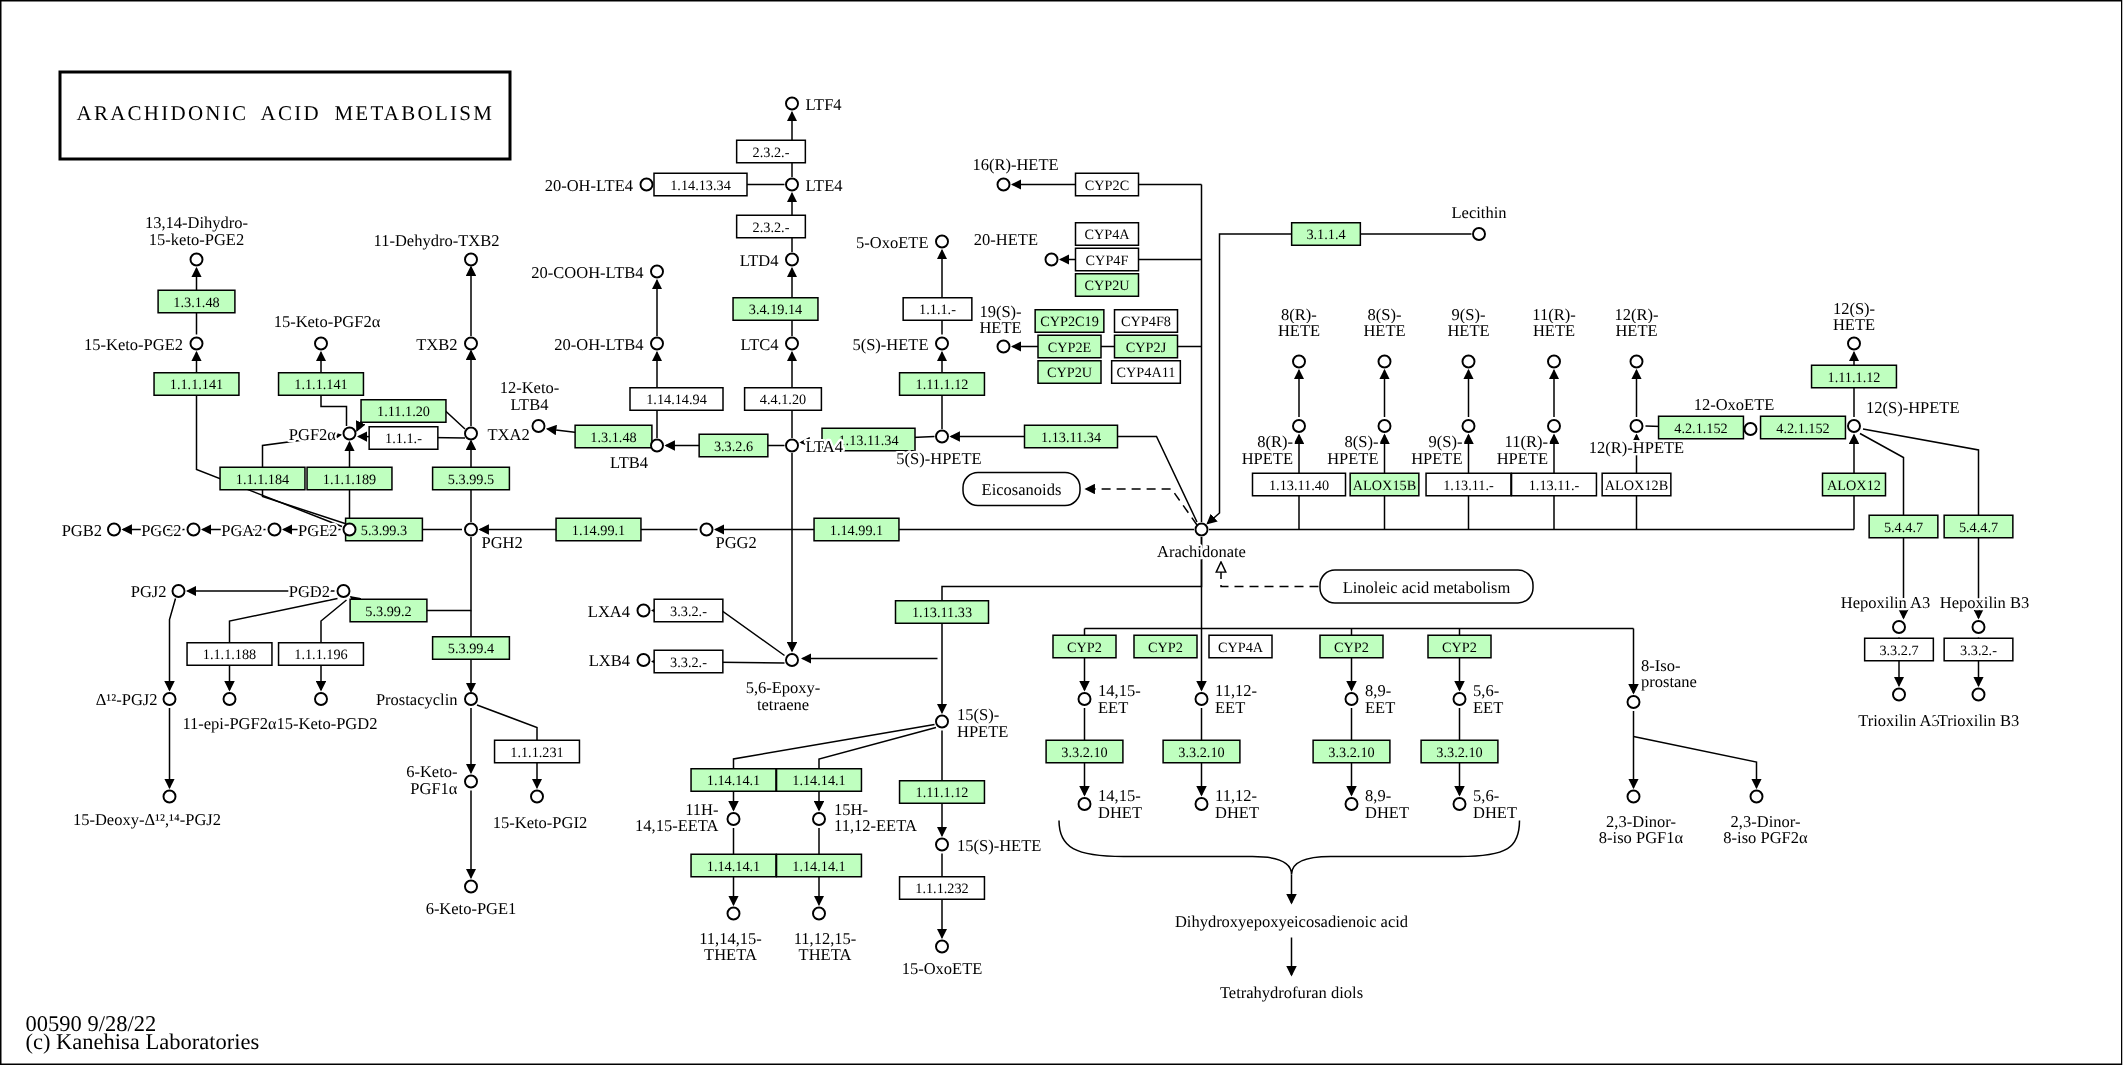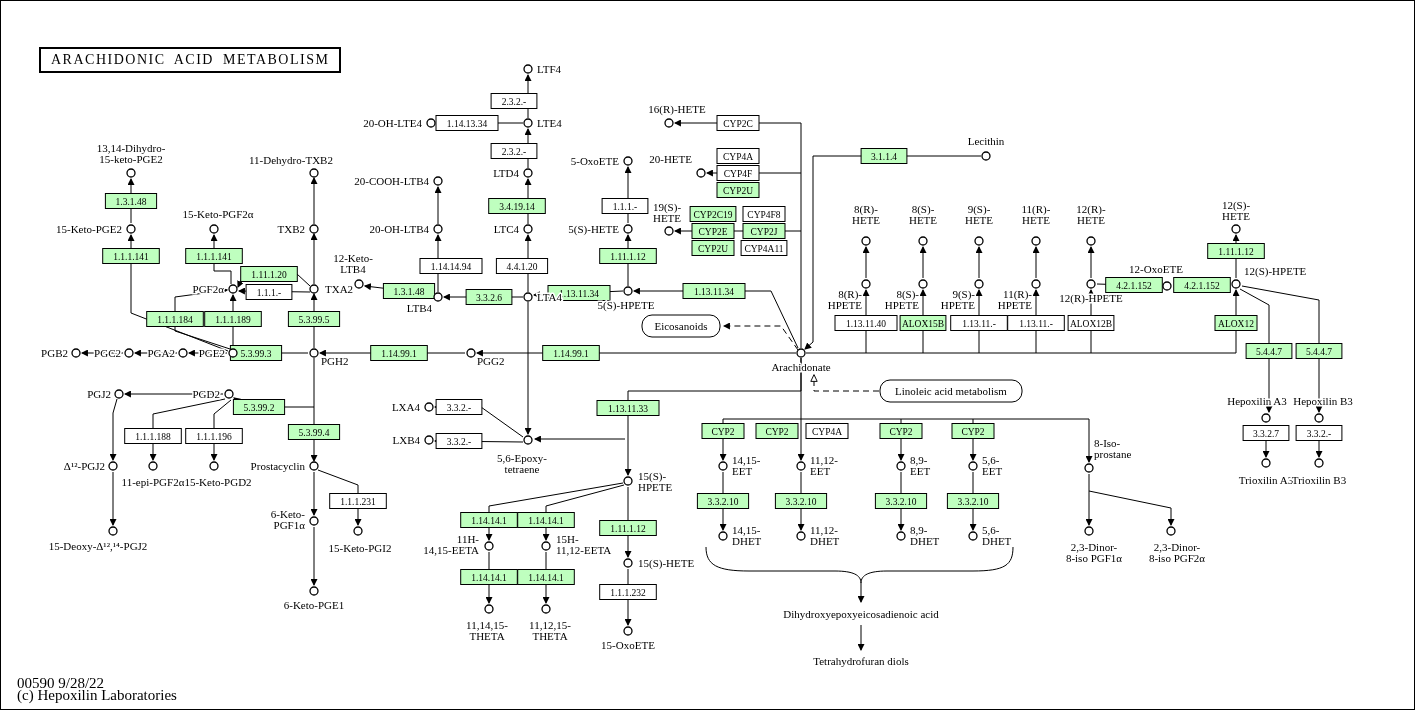--- a/index.html
+++ b/index.html
@@ -8,21 +8,21 @@
   #canvas{position:relative;width:1415px;height:710px;background:#fff;border:1px solid #000;overflow:hidden}
   #diagram{position:absolute;left:0;top:0}
   .edge{fill:none;stroke:#000;stroke-width:1}
   .dash{stroke-dasharray:6 4}
   .bxg{fill:#bfffbf;stroke:#000;stroke-width:1}
   .bxw{fill:#ffffff;stroke:#000;stroke-width:1}
   .btx{font:9.5px "Liberation Serif",serif;fill:#000;text-anchor:middle}
   .lbl{font:11px "Liberation Serif",serif;fill:#000;paint-order:stroke;stroke:#fff;stroke-width:3px;stroke-linejoin:round}
   .mid{text-anchor:middle}
   .cmp{fill:#fff;stroke:#000;stroke-width:1.3}
-  #title-box{position:absolute;left:38px;top:46px;border:2px solid #000;background:#fff;padding:3px 10px;font-size:14px;letter-spacing:1.5px;word-spacing:4px;white-space:nowrap}
+  #title-box{position:absolute;left:38px;top:46px;border:2px solid #000;background:#fff;padding:20px 10px;font-size:14px;letter-spacing:1.5px;word-spacing:4px;white-space:nowrap}
   #footer{position:absolute;left:16px;top:676px;font-size:15px;line-height:12px}
 </style>
 </head>
 <body>
 
 <div id="canvas">
   <svg id="diagram" width="1415" height="710" viewBox="0 0 1415 710" xmlns="http://www.w3.org/2000/svg">
     <defs>
       <marker id="arr" viewBox="0 0 10 10" refX="8.5" refY="5" markerWidth="7" markerHeight="7" orient="auto">
         <path d="M0 0 L10 5 L0 10 z" fill="#000"></path>
@@ -609,15 +609,15 @@
         <text x="1176" y="561" text-anchor="middle" class="lbl">8-iso PGF2α</text>
         <text x="860" y="617" text-anchor="middle" class="lbl">Dihydroxyepoxyeicosadienoic acid</text>
         <text x="860" y="664" text-anchor="middle" class="lbl">Tetrahydrofuran diols</text>
       </g>
     </svg>
   <div id="title-box">
     <span>ARACHIDONIC ACID METABOLISM</span>
   </div>
   <div id="footer">
     <div>00590 9/28/22</div>
-    <div>(c) Hepoxilin Laboratories</div>
+    <div>(c) Kanehisa Laboratories</div>
   </div>
 </div>
 
 </body></html>

